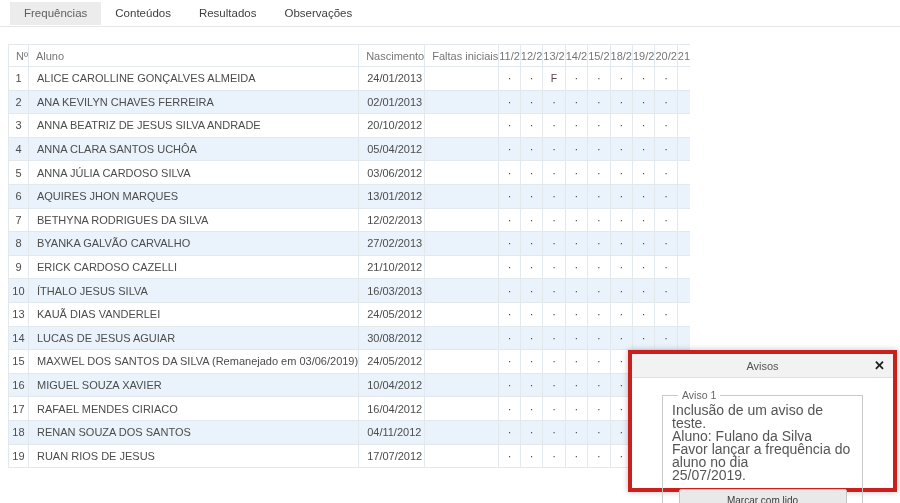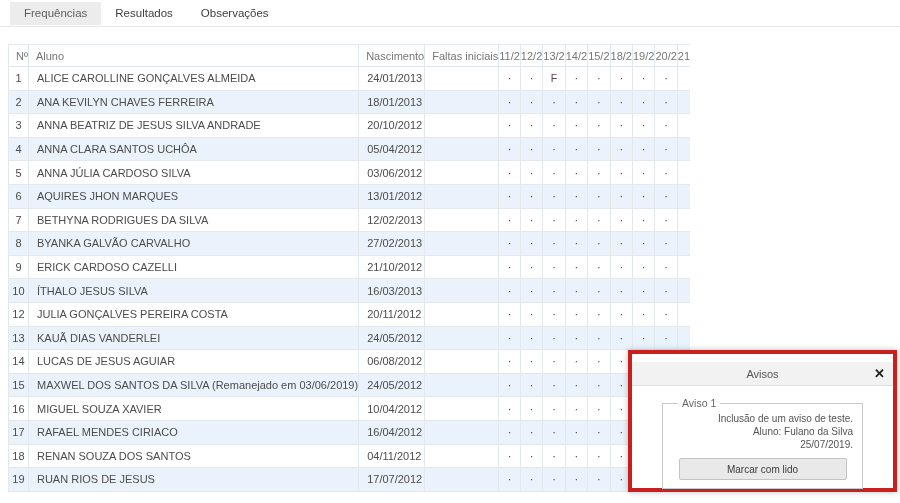--- a/index.html
+++ b/index.html
@@ -28,37 +28,38 @@
   tbody tr:nth-child(even) td { background:#eaf3fb; }
   td.num { text-align:center; color:#4c4c4c; }
   td.name, td.birth { padding-left:8px; }
   td.mark { text-align:center; font-size:11px; color:#3f3f3f; }
   td.mark.f { color:#5a4450; font-size:10.5px; }
 
   
   .popup { position:absolute; left:628px; top:350px; width:269px; height:142px;
            background:#fff; border:4px solid #c9201d; box-shadow:0 0 6px rgba(0,0,0,.25); }
   .popup-titlebar { height:24px; background:#f2f2f2; border-bottom:1px solid #e0e0e0;
-                    position:relative; display:flex; align-items:center; justify-content:center;margin-top:8px; }
+                    position:relative; display:flex; align-items:center; justify-content:center; }
   .popup-title { font-size:11px; color:#555; }
   .popup-close { position:absolute; right:8px; top:3px; font-size:13px; font-weight:bold;
                  color:#1d1d1d; cursor:pointer; line-height:17px; }
   .notice-box { margin:11px 30px 0 30px; border:1px solid #c9c9c9; padding:3px 9px 8px 9px; }
   .notice-box legend { font-size:10.5px; color:#666; padding:0 4px; margin-left:6px; }
-  .notice-line { font-size:10px; color:#555; line-height:13px;text-align:right; }
+  .notice-line { font-size:14px; color:#555; line-height:13px; }
   .notice-btn { display:block; margin:7px auto 0 auto; width:168px; height:22px;
                 background:#e9e9e9; border:1px solid #c3c3c3; border-radius:2px;
                 font-size:10px; color:#3c3c3c; font-family:"Liberation Sans",sans-serif;
                 cursor:pointer; }
 </style>
 </head>
 <body>
 
 <div class="tabbar">
     <div class="tab active">Frequências</div>
+    <div class="tab">Conteúdos</div>
     <div class="tab">Resultados</div>
     <div class="tab">Observações</div>
   </div>
 
 <div class="table-wrap">
   <table>
       <colgroup>
         <col style="width: 32px;">
         <col style="width: 282px;">
         <col style="width: 61px;">
@@ -102,21 +103,21 @@
           <td class="mark">·</td>
           <td class="mark">·</td>
           <td class="mark">·</td>
           <td class="mark">·</td>
           <td class="mark">·</td>
           <td class="mark"></td>
         </tr>
         <tr>
           <td class="num">2</td>
           <td class="name">ANA KEVILYN CHAVES FERREIRA</td>
-          <td class="birth">18/01/2013</td>
+          <td class="birth">02/01/2013</td>
           <td></td>
           <td class="mark">·</td>
           <td class="mark">·</td>
           <td class="mark">·</td>
           <td class="mark">·</td>
           <td class="mark">·</td>
           <td class="mark">·</td>
           <td class="mark">·</td>
           <td class="mark">·</td>
           <td class="mark"></td>
@@ -235,53 +236,38 @@
           <td class="mark">·</td>
           <td class="mark">·</td>
           <td class="mark">·</td>
           <td class="mark">·</td>
           <td class="mark">·</td>
           <td class="mark">·</td>
           <td class="mark">·</td>
           <td class="mark"></td>
         </tr>
         <tr>
-          <td class="num">12</td>
-          <td class="name">JULIA GONÇALVES PEREIRA COSTA</td>
-          <td class="birth">20/11/2012</td>
-          <td></td>
-          <td class="mark">·</td>
-          <td class="mark">·</td>
-          <td class="mark">·</td>
-          <td class="mark">·</td>
-          <td class="mark">·</td>
-          <td class="mark">·</td>
-          <td class="mark">·</td>
-          <td class="mark">·</td>
-          <td class="mark"></td>
-        </tr>
-        <tr>
           <td class="num">13</td>
           <td class="name">KAUÃ DIAS VANDERLEI</td>
           <td class="birth">24/05/2012</td>
           <td></td>
           <td class="mark">·</td>
           <td class="mark">·</td>
           <td class="mark">·</td>
           <td class="mark">·</td>
           <td class="mark">·</td>
           <td class="mark">·</td>
           <td class="mark">·</td>
           <td class="mark">·</td>
           <td class="mark"></td>
         </tr>
         <tr>
           <td class="num">14</td>
           <td class="name">LUCAS DE JESUS AGUIAR</td>
-          <td class="birth">06/08/2012</td>
+          <td class="birth">30/08/2012</td>
           <td></td>
           <td class="mark">·</td>
           <td class="mark">·</td>
           <td class="mark">·</td>
           <td class="mark">·</td>
           <td class="mark">·</td>
           <td class="mark">·</td>
           <td class="mark">·</td>
           <td class="mark">·</td>
           <td class="mark"></td>
@@ -367,16 +353,17 @@
 
 <div class="popup">
   <div class="popup-titlebar">
     <span class="popup-title">Avisos</span>
     <span class="popup-close">✕</span>
   </div>
   <fieldset class="notice-box">
     <legend>Aviso 1</legend>
     <div class="notice-line">Inclusão de um aviso de teste.</div>
     <div class="notice-line">Aluno: Fulano da Silva</div>
+    <div class="notice-line">Favor lançar a frequência do aluno no dia</div>
     <div class="notice-line">25/07/2019.</div>
     <button class="notice-btn">Marcar com lido</button>
   </fieldset>
 </div>
 
 </body></html>

